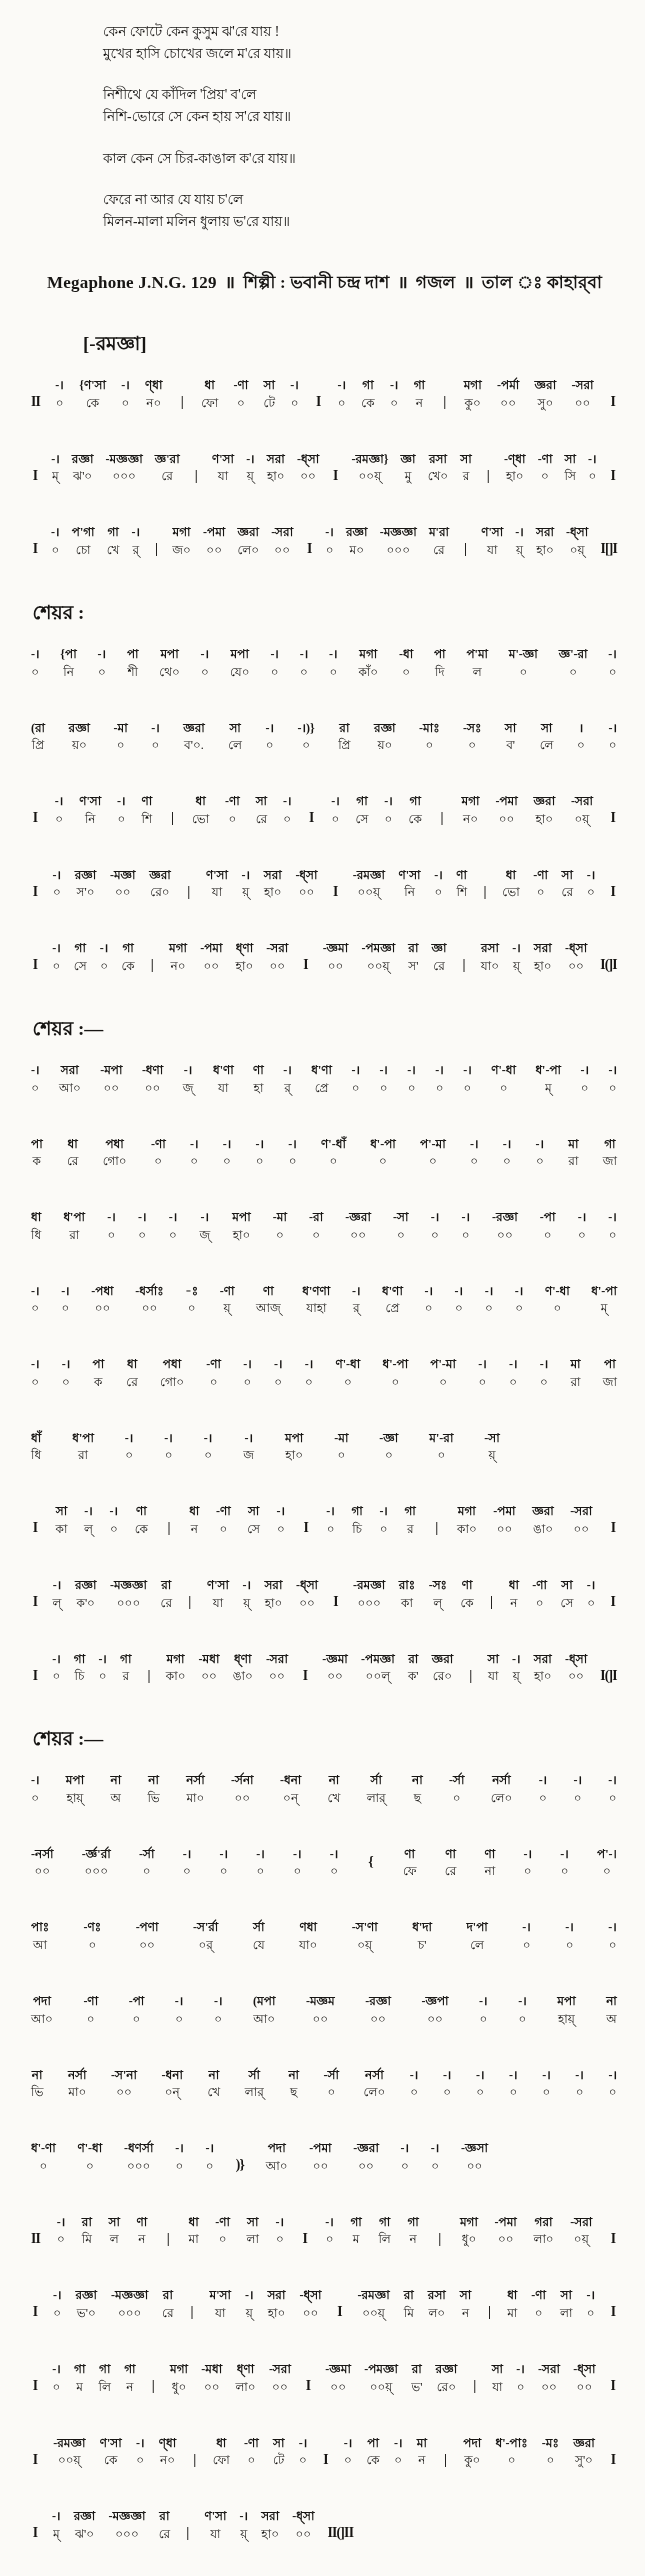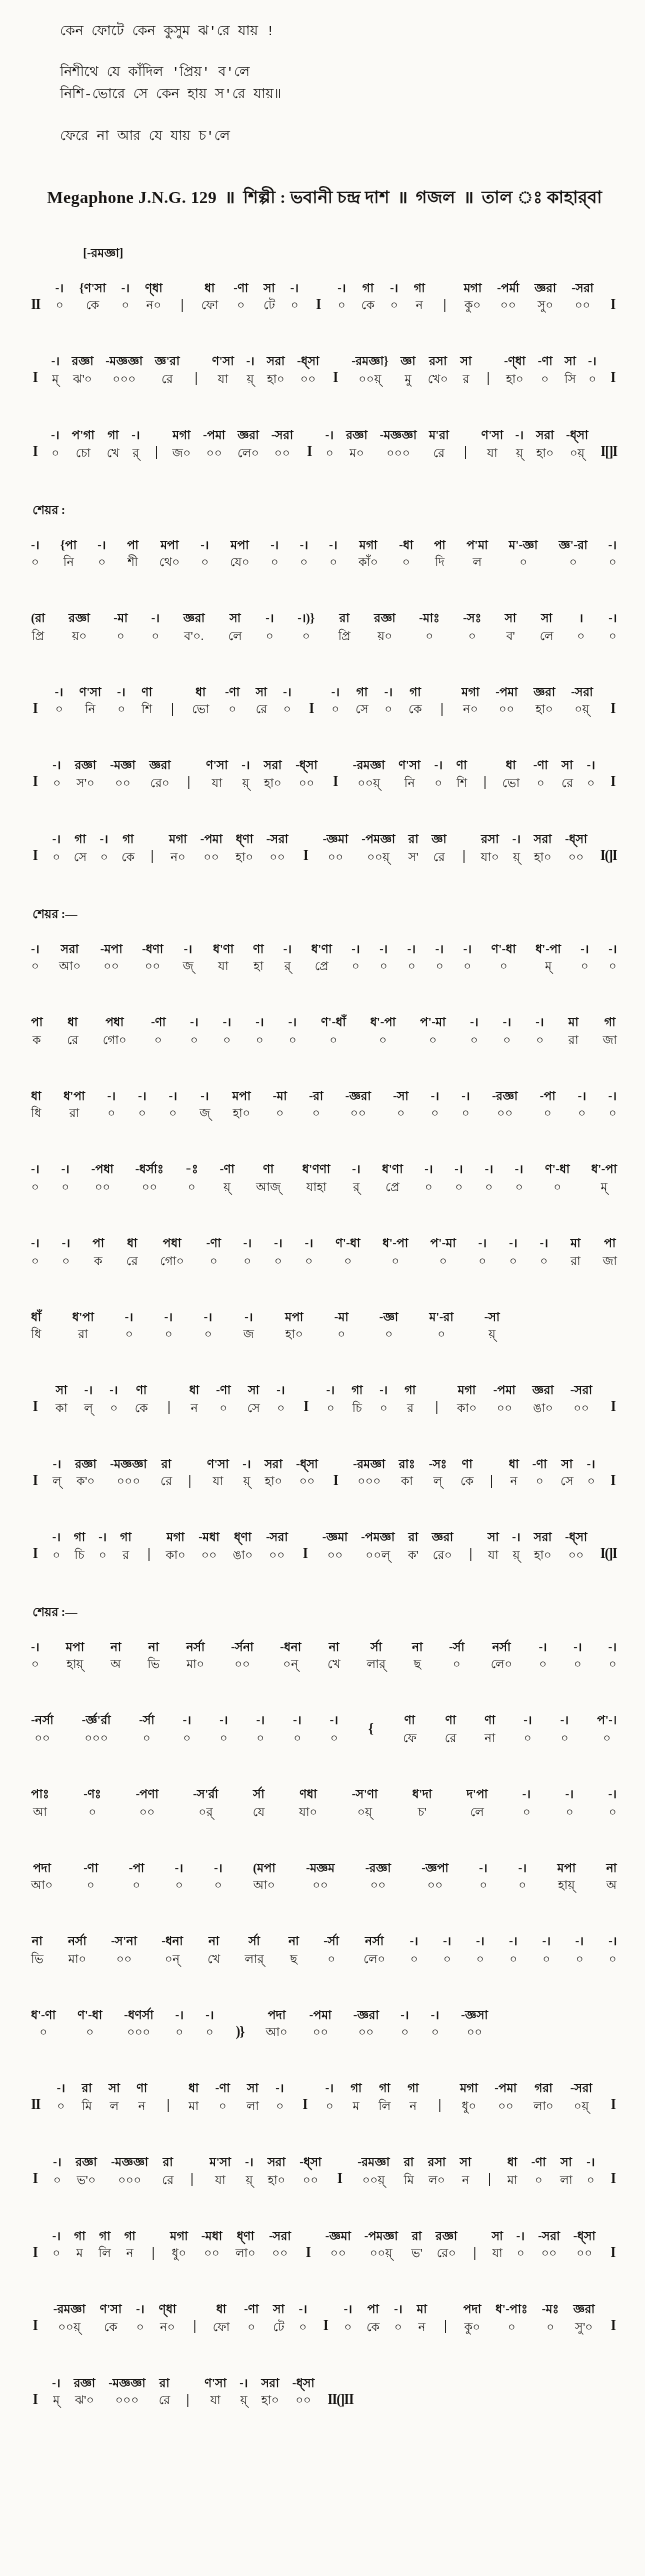--- a/index.html
+++ b/index.html
@@ -5,66 +5,69 @@
   html,body{margin:0;padding:0;}
   body{
     width:646px;min-height:2576px;
     background:#fbfaf7;color:#171513;
     font-family:"Liberation Serif","DejaVu Serif",serif;
     -webkit-font-smoothing:antialiased;
   }
   .page{width:646px;min-height:2576px;padding-top:21px;box-sizing:border-box;}
 
   
-  .lyrics-block{margin-left:60px;font-family:Liberation Mono, monospace;}
+  .lyrics-block{margin-left:103px;}
   .stanza{margin-bottom:19.4px;}
   .lyric-line{font-size:13.7px;line-height:22px;white-space:pre;}
 
   
   .record-header{
     margin:36px 0 0 47px;
     font-size:17px;font-weight:bold;
     font-family:"Liberation Serif","DejaVu Serif",serif;
     letter-spacing:0.2px;white-space:pre;
   }
   .record-header span{margin-right:8px;}
 
   
   .notation{margin:32px 0 0 31px;width:586px;}
   .section{margin-bottom:8px;}
   .section-title{
-    font-weight:bold;font-size:12px;margin:21px 0 16px 1.6px;
+    font-weight:bold;font-size:19px;margin:21px 0 16px 1.6px;
   }
   .section:first-child .section-title{margin-left:52px;}
   .nrow{
     display:flex;justify-content:space-between;align-items:flex-end;
     margin-bottom:39px;
   }
   .ncell{display:flex;flex-direction:column;align-items:center;min-width:8px;}
   .note{font-size:12px;font-weight:bold;line-height:16px;white-space:pre;}
   .syll{font-size:12px;line-height:17px;white-space:pre;margin-top:1.6px;}
   .note.bar{font-size:13.7px;font-weight:bold;letter-spacing:-0.8px;}
 </style>
 </head>
 <body>
 
 <div class="page">
 
   <div class="lyrics-block">
       <div class="stanza">
         <div class="lyric-line">কেন ফোটে কেন কুসুম ঝ'রে যায় !</div>
+        <div class="lyric-line">মুখের হাসি চোখের জলে ম'রে যায়॥</div>
       </div>
       <div class="stanza">
         <div class="lyric-line">নিশীথে যে কাঁদিল 'প্রিয়' ব'লে</div>
         <div class="lyric-line">নিশি-ভোরে সে কেন হায় স'রে যায়॥</div>
       </div>
       <div class="stanza">
+        <div class="lyric-line">কাল কেন সে চির-কাঙাল ক'রে যায়॥</div>
       </div>
       <div class="stanza">
         <div class="lyric-line">ফেরে না আর যে যায় চ'লে</div>
+        <div class="lyric-line">মিলন-মালা মলিন ধুলায় ভ'রে যায়॥</div>
       </div>
     </div>
 
   <div class="record-header"><span>Megaphone J.N.G. 129</span><span>॥</span><span>শিল্পী : ভবানী চন্দ্র দাশ</span><span>॥</span><span>গজল</span><span>॥</span><span>তাল ঃ কাহার্‌বা</span></div>
 
   <div class="notation">
       <div class="section">
         <div class="section-title">[-রমজ্ঞা]</div>
         <div class="nrow" style="width: 100%;">
           <div class="ncell">

